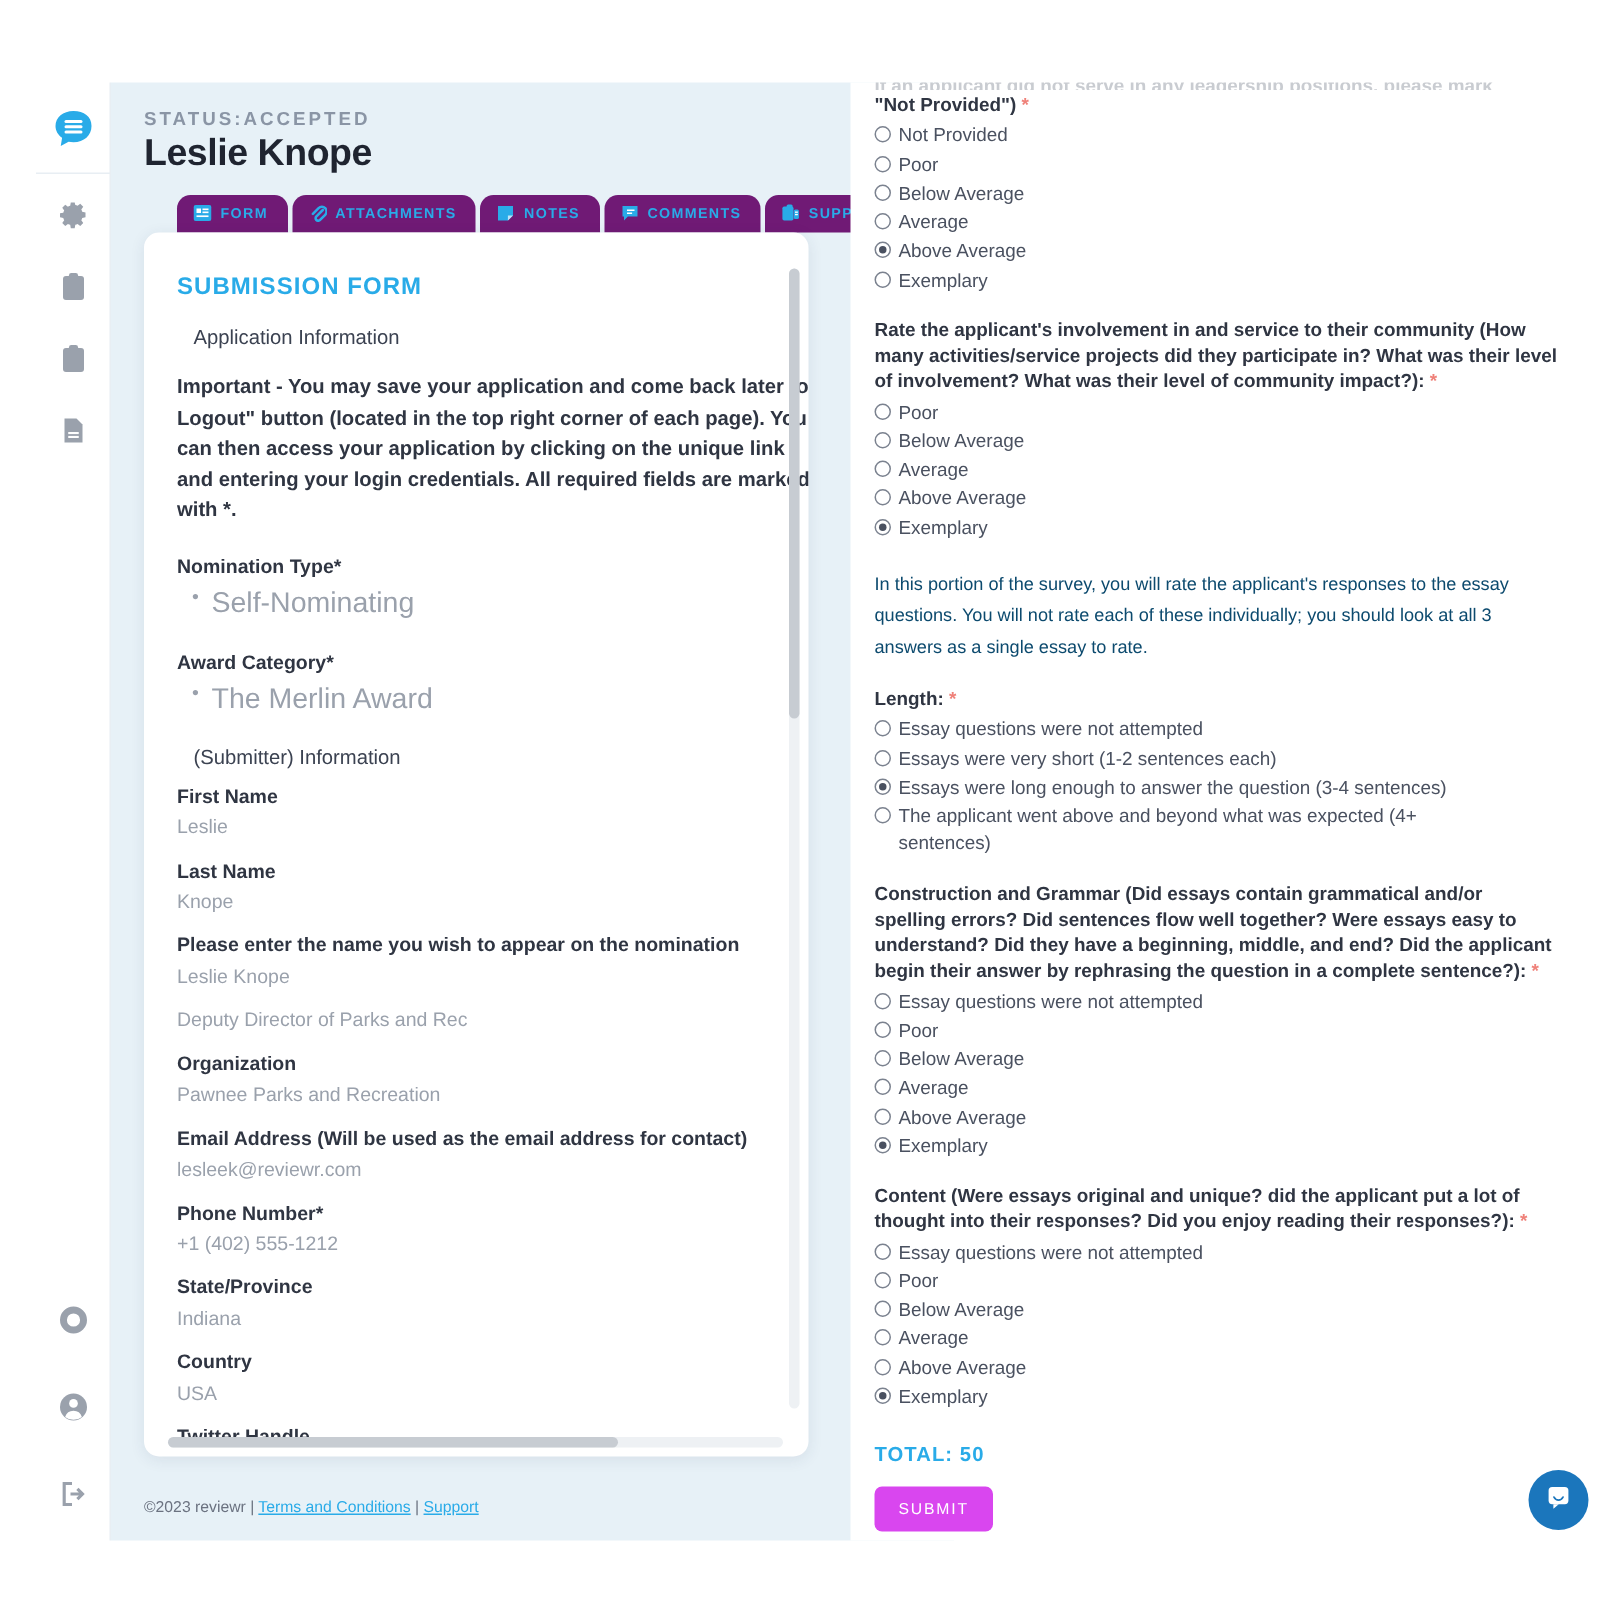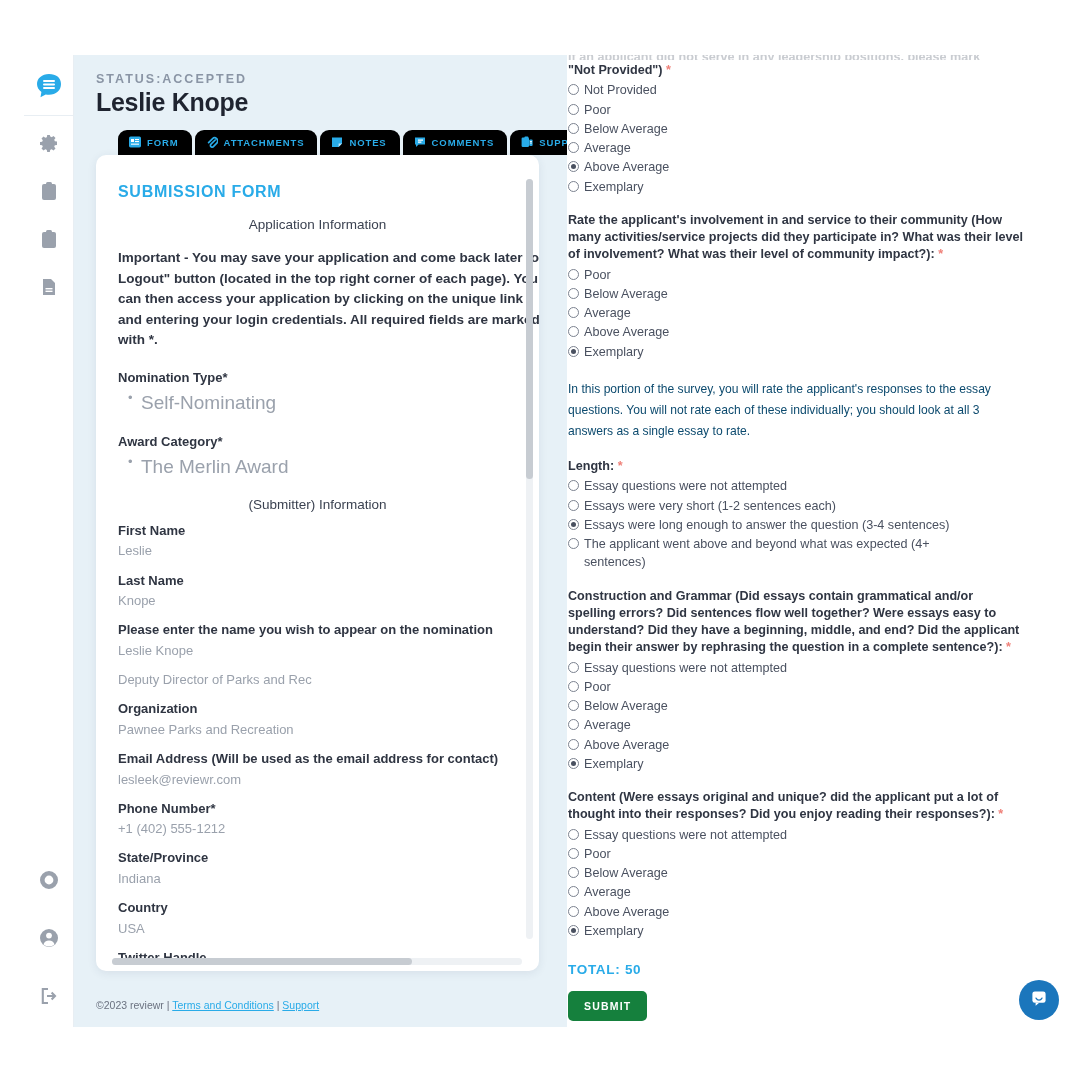--- a/index.html
+++ b/index.html
@@ -80,21 +80,21 @@
 
   
   .tabs {
     position: absolute;
     left: 44px; top: 75px;
     display: flex;
     align-items: flex-end;
     gap: 3px;
   }
   .tab {
-    background: #000000;
+    background: #701a75;
     border-radius: 9px 9px 0 0;
     padding: 6px 13px 7px 11px;
     display: flex; align-items: center; gap: 6px;
     font-size: 9.5px; font-weight: bold;
     letter-spacing: 0.9px;
     color: #29abe8;
     cursor: pointer;
     white-space: nowrap;
   }
   .tab .ticon { display: flex; }
@@ -148,22 +148,21 @@
   .sf-title {
     font-size: 16px;
     font-weight: bold;
     letter-spacing: 0.7px;
     color: #29abe8;
     margin: 0 0 16px 0;
   }
   .sf-sub {
     font-size: 13.5px;
     color: #3b4251;
-    margin: 0 0 16px 0;
-    text-align: center;
+    margin: 0 0 16px 11px;
   }
   .sf-para {
     font-size: 13.5px;
     font-weight: bold;
     color: #2f3542;
     line-height: 1.52;
     margin: 0 0 18px 0;
     white-space: nowrap;
     overflow: visible;
   }
@@ -218,21 +217,21 @@
   .right-panel {
     position: absolute;
     left: 567px; top: 55px;
     width: 487px; height: 972px;
     background: #ffffff;
     overflow: hidden;
     padding: 0 18px 0 16px;
   }
   .rp-scroll {
     position: absolute;
-    left: 1px; top: -6px;
+    left: 16px; top: -6px;
     width: 455px;
   }
   .q-text {
     font-size: 12.6px;
     font-weight: bold;
     color: #2f3542;
     line-height: 1.37;
     margin: 0 0 2px 0;
   }
   .q-text.clipped {
@@ -277,24 +276,24 @@
   .opt-text { display: block; }
   .total {
     font-size: 13.5px;
     font-weight: bold;
     letter-spacing: 0.7px;
     color: #29abe8;
     margin: 22px 0 14px 0;
   }
   .btn {
     display: inline-block;
-    background: #15803d;
+    background: #d946ef;
     color: #ffffff;
     font-size: 10.5px;
-    font-weight: bold;
+    font-weight: normal;
     letter-spacing: 1.2px;
     border: none;
     border-radius: 5px;
     padding: 9px 16px;
     cursor: pointer;
     font-family: "Liberation Sans", sans-serif;
   }
   .btn-wrap { margin-bottom: 14px; }
 
   

